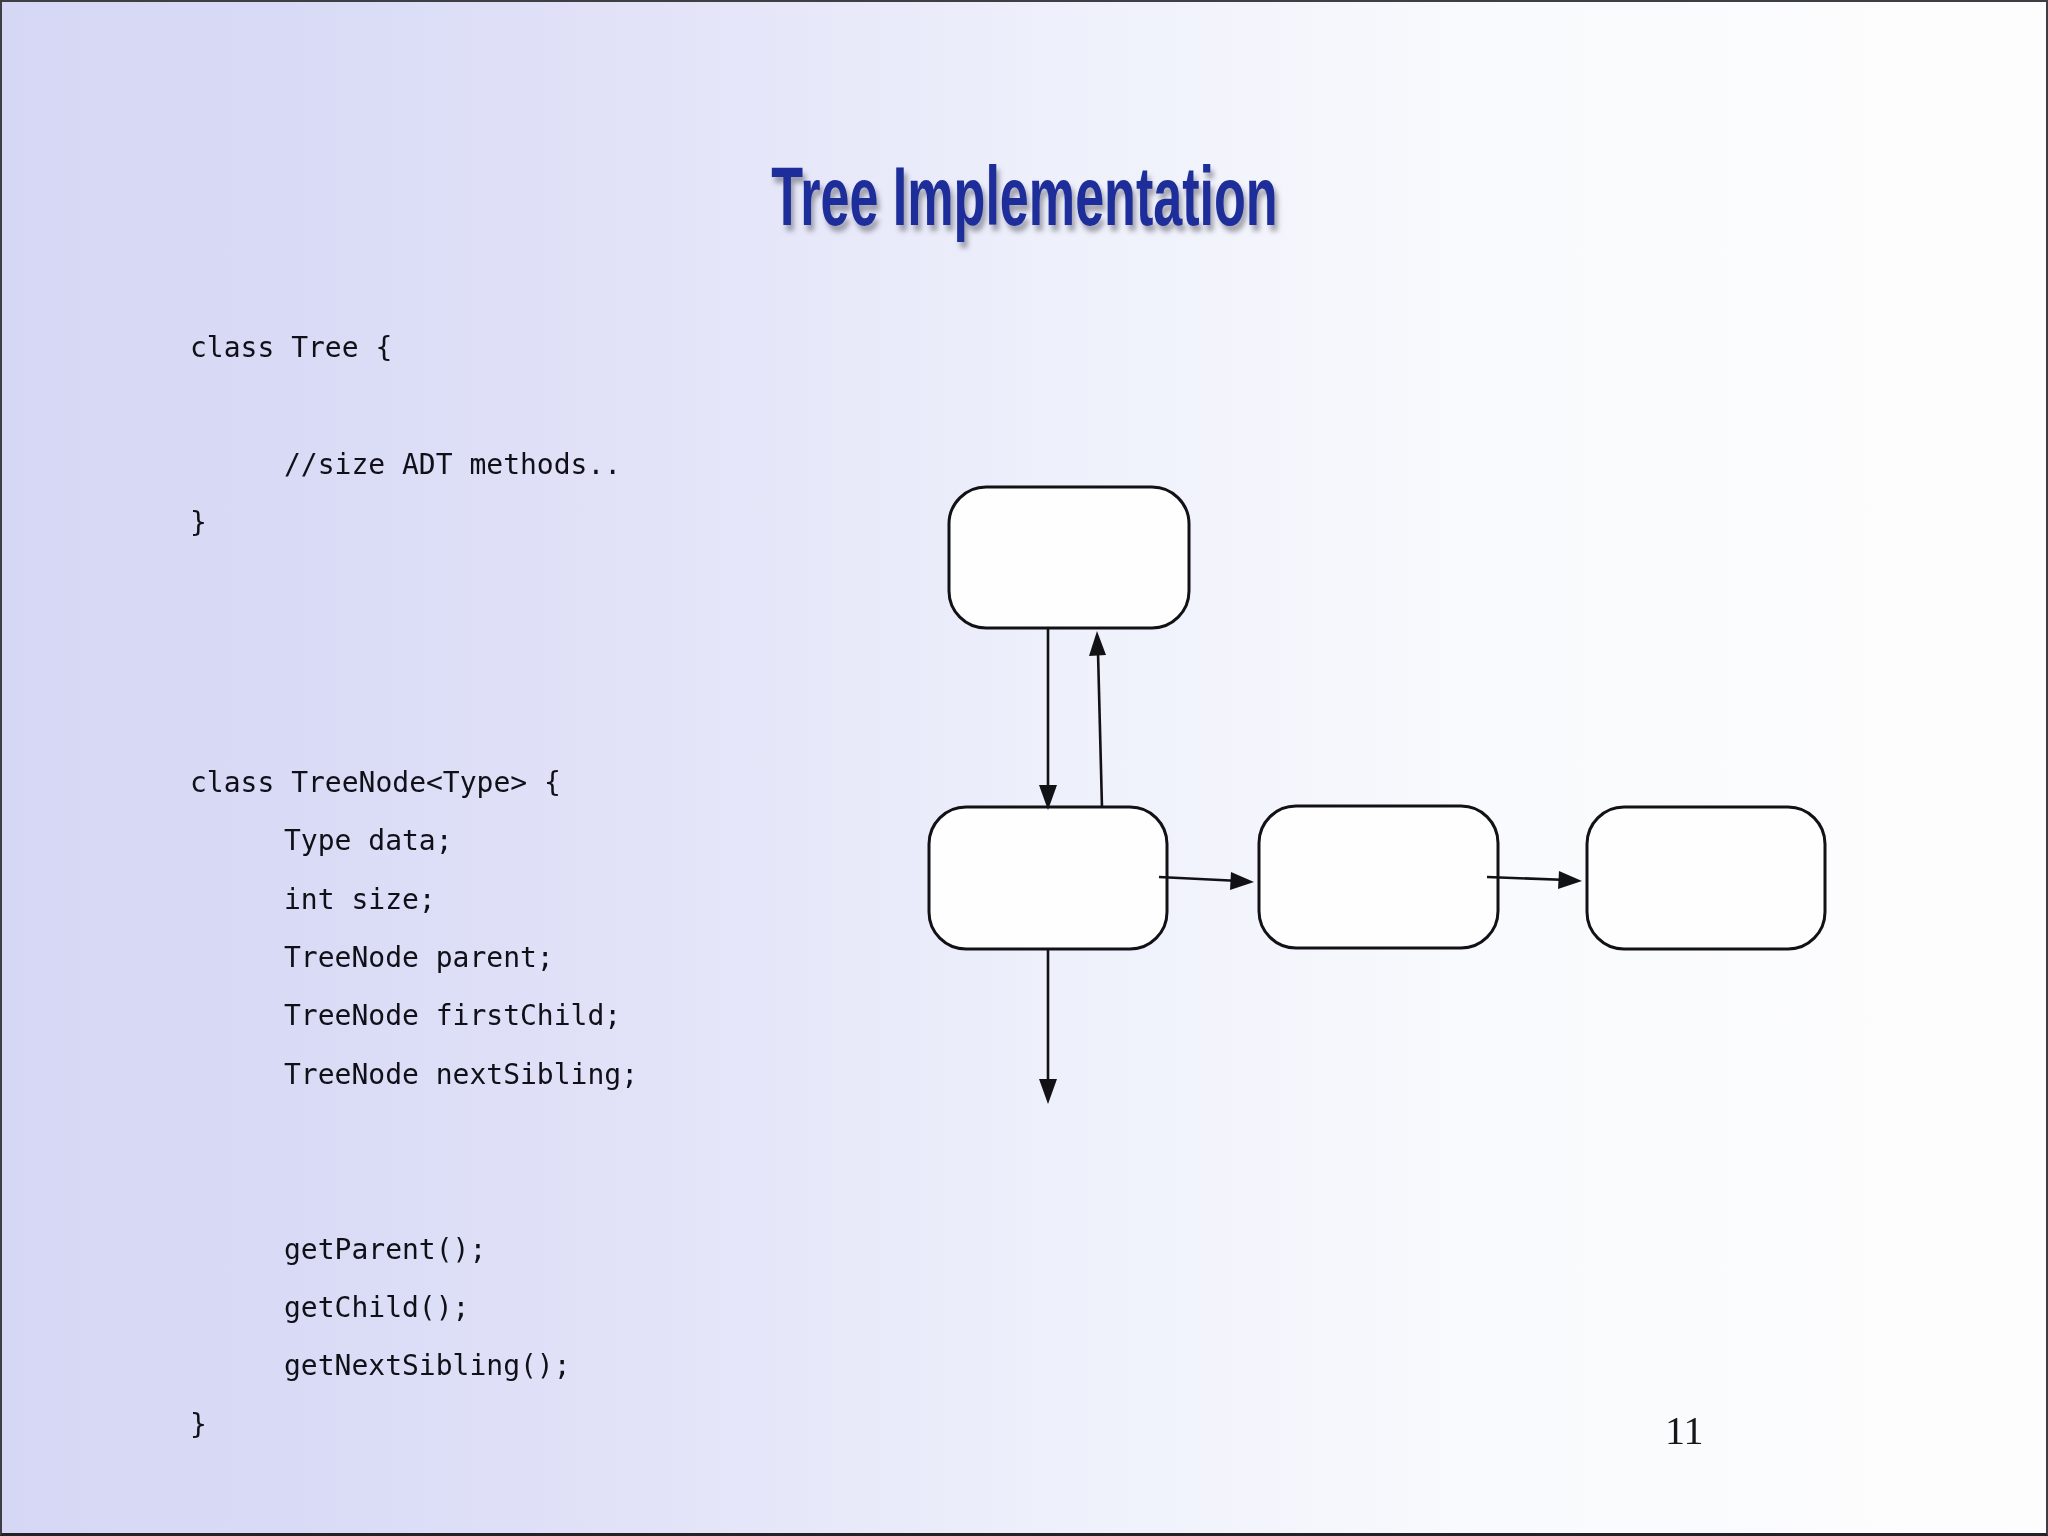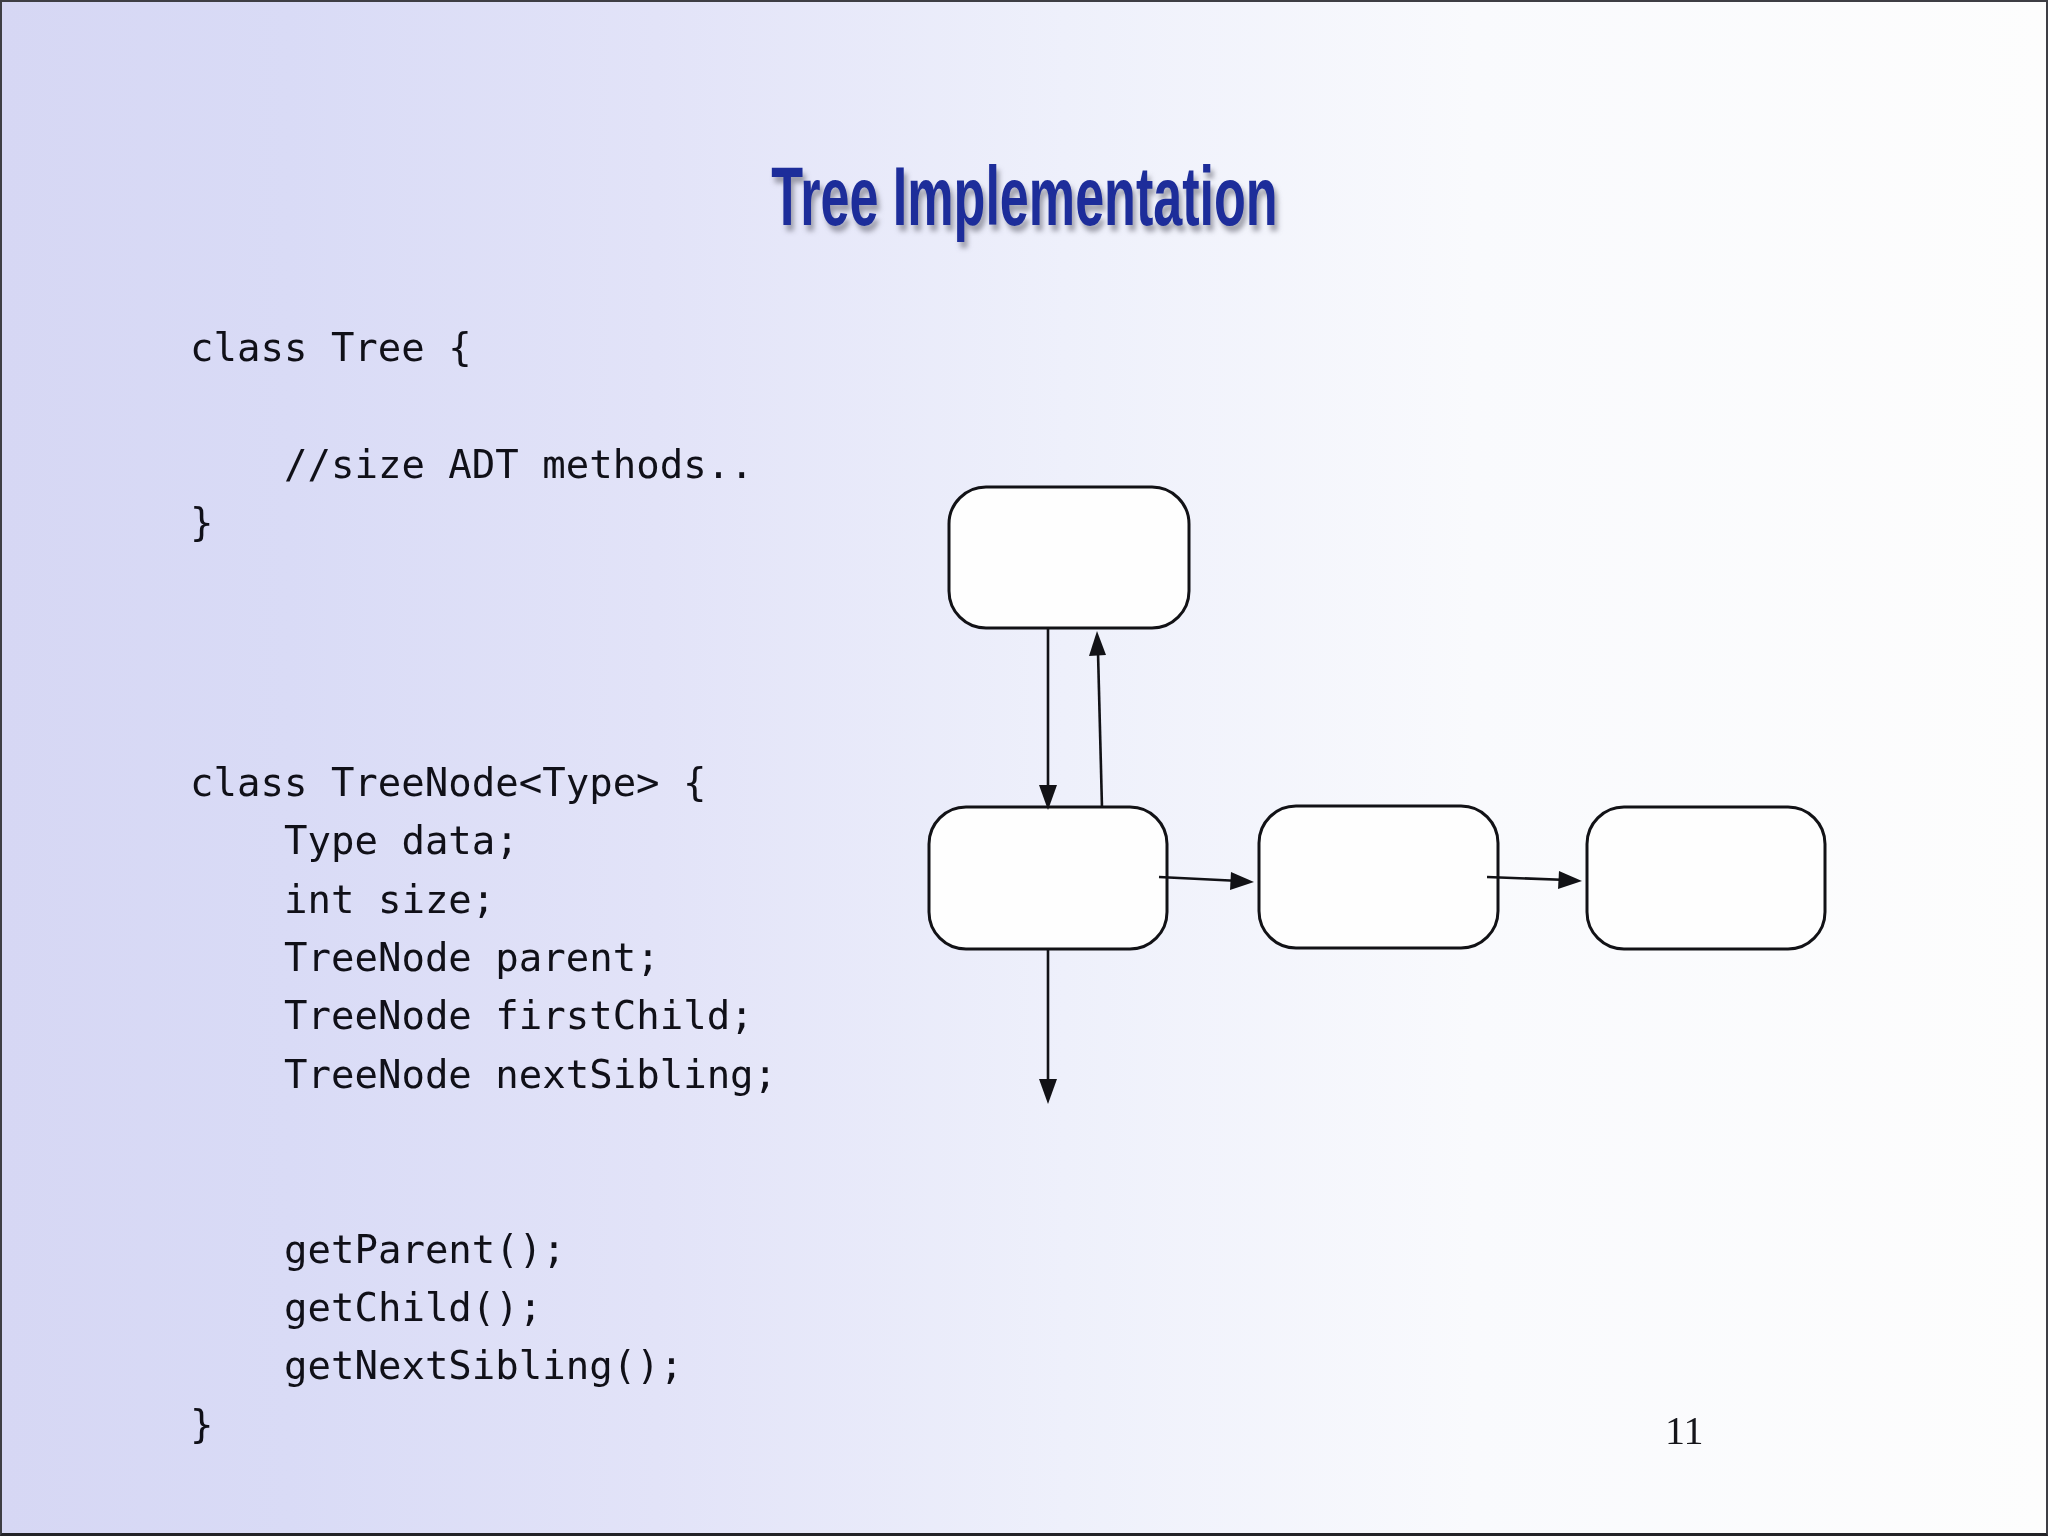--- a/index.html
+++ b/index.html
@@ -38,21 +38,21 @@
     transform-origin: center;
     text-shadow: 5px 6px 7px rgba(105,105,118,0.60);
     white-space: nowrap;
   }
 
   
   .code {
     position: absolute;
     left: 188px;
     font-family: "DejaVu Sans Mono", monospace;
-    font-size: 39px;
+    font-size: 28px;
     color: #101018;
     white-space: pre;
   }
   #code-0 { top: 317px; }
   #code-1 { top: 752px; }
   .code-line {
     height: 58.33px;
     line-height: 58.33px;
   }
   .code-line.ind { padding-left: 94px; }

